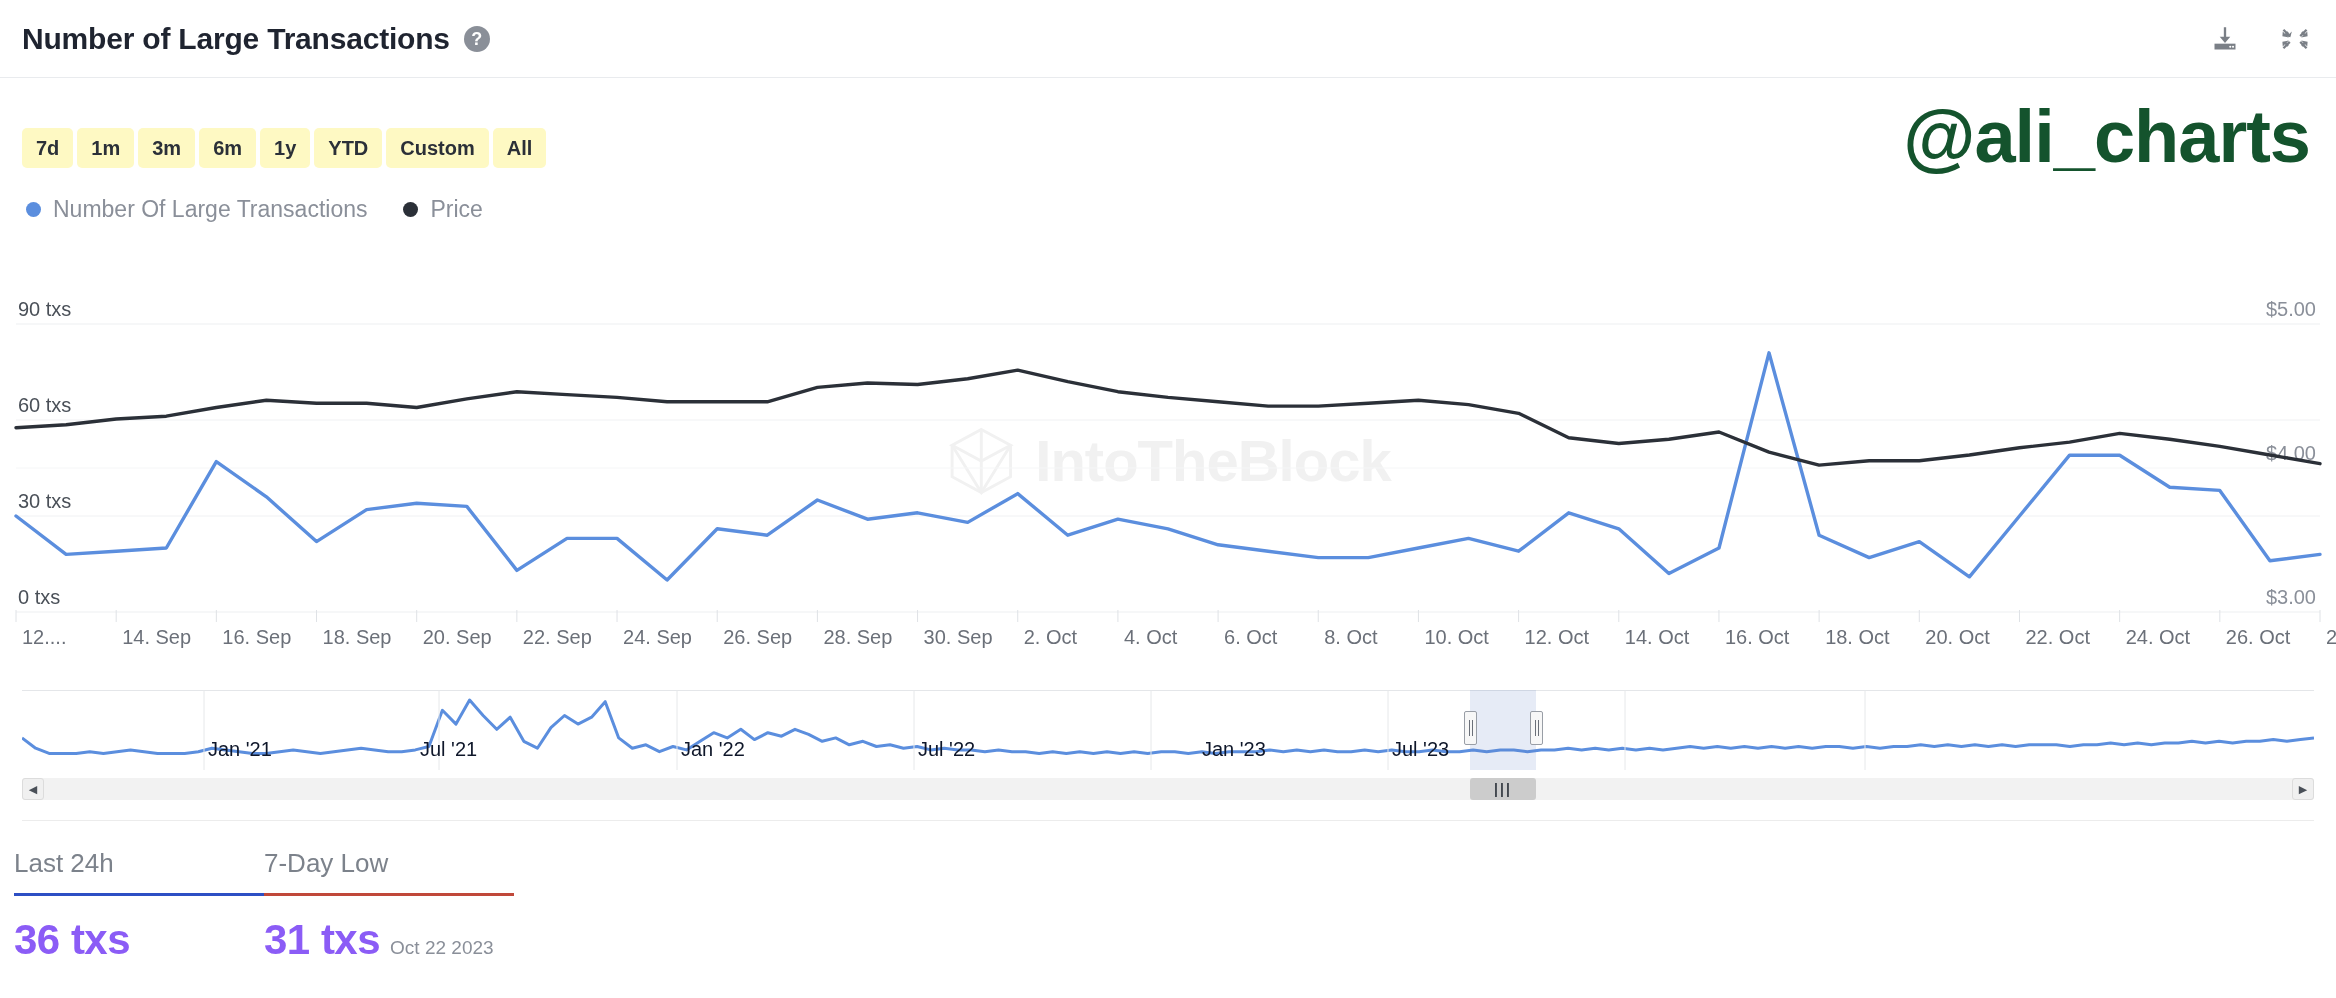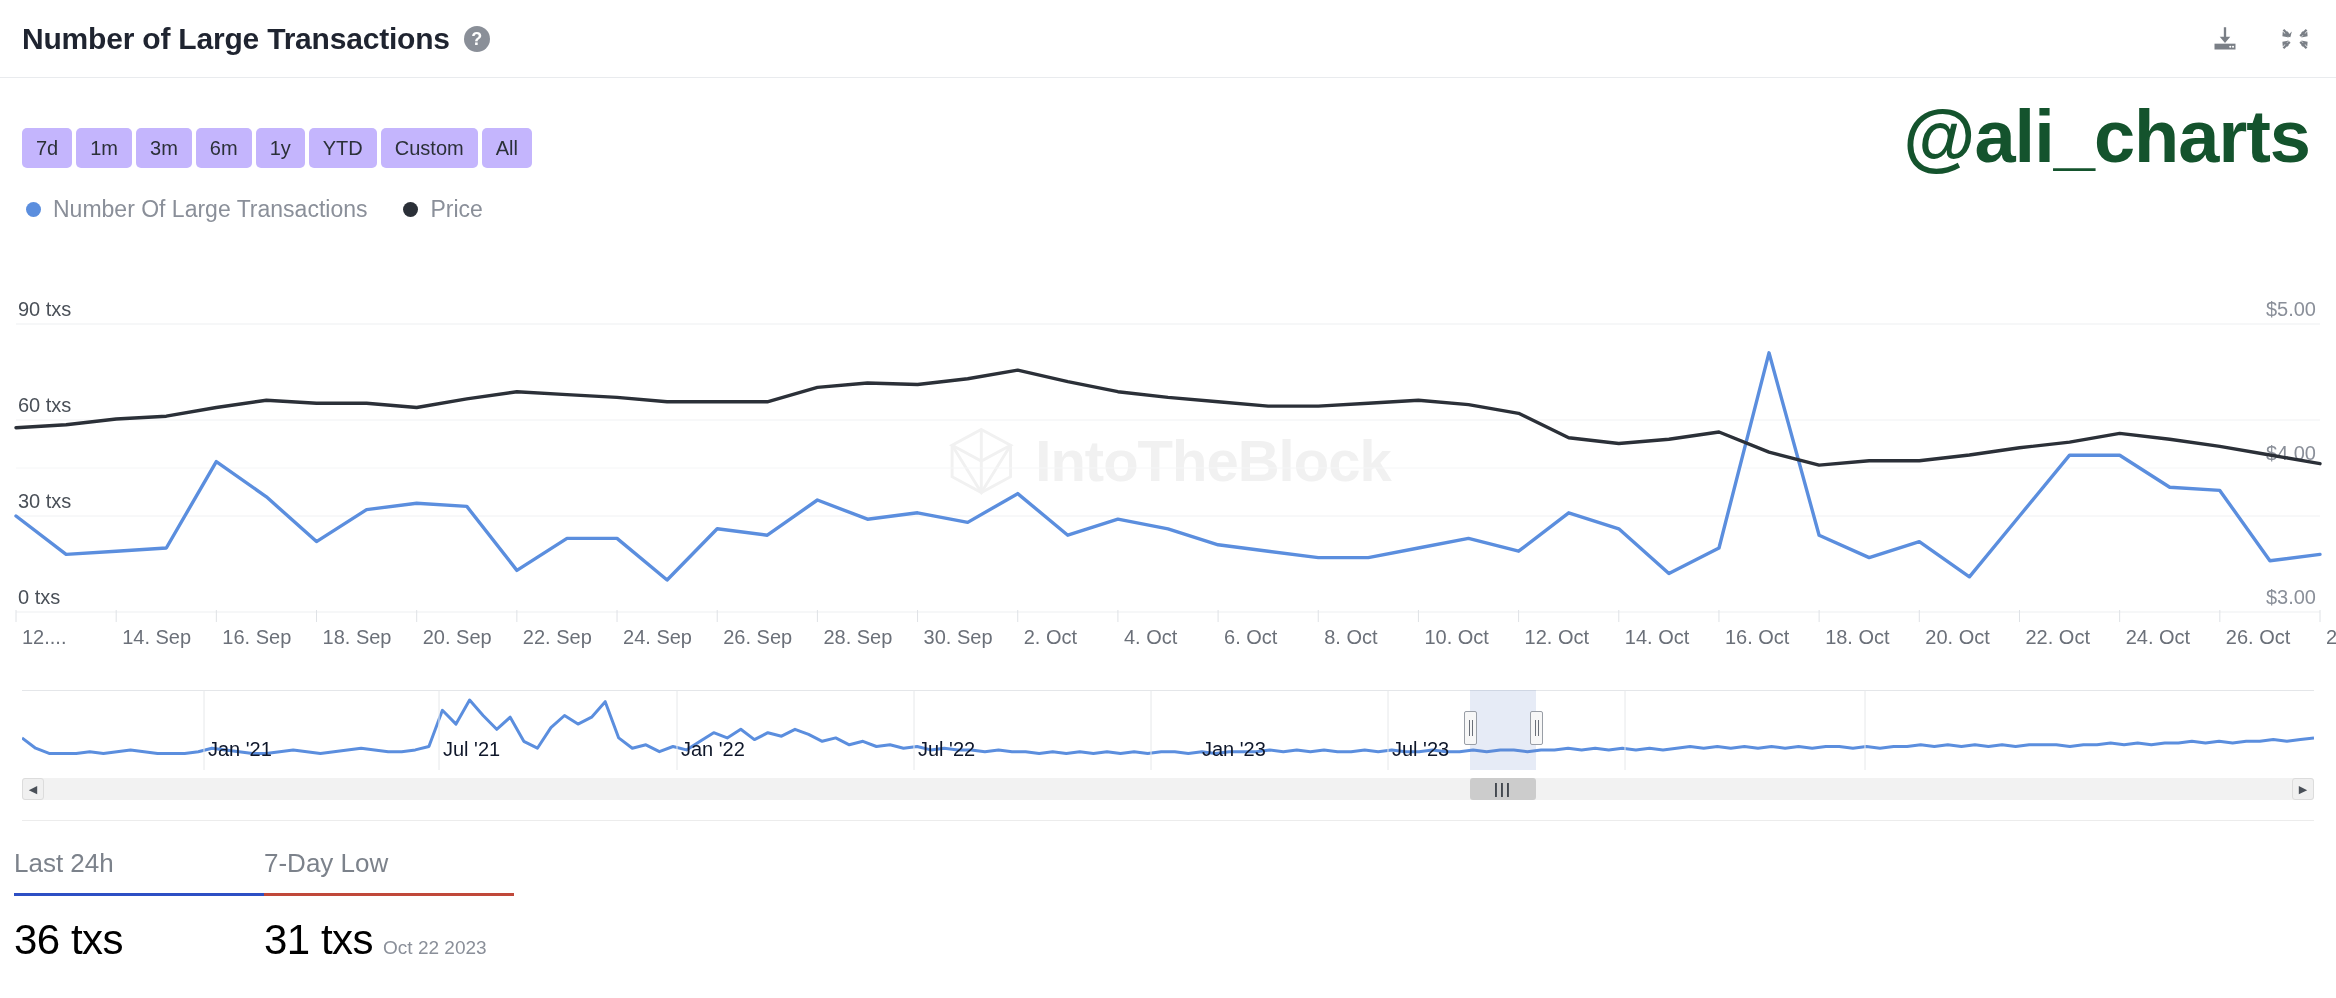--- a/index.html
+++ b/index.html
@@ -57,28 +57,29 @@
   .hdr-btn svg { display: block; }
 
   
   .ranges {
     position: absolute; left: 22px; top: 128px;
     display: flex; gap: 4px;
   }
   .range-btn {
     height: 40px;
     padding: 0 14px;
-    background: #c4b5fd;
+    background: #fef9c3;
     border: none; border-radius: 5px;
     font-family: "Liberation Sans", sans-serif;
     font-size: 20px;
     color: #2b3038;
     display: flex; align-items: center; justify-content: center;
     cursor: pointer;
     white-space: nowrap;
+    font-weight: bold;
   }
 
   
   .ali-watermark {
     position: absolute;
     right: 26px; top: 100px;
     font-size: 74px;
     font-weight: 700;
     color: #14532d;
     letter-spacing: -1px;
@@ -234,22 +235,22 @@
   }
   .stat-rule {
     width: 100%; height: 3px;
     margin-bottom: 20px;
   }
   .stat-value-row {
     display: flex; align-items: baseline; gap: 10px;
   }
   .stat-value {
     font-size: 42px;
-    font-weight: 400;
-    color: #000000;
+    font-weight: 700;
+    color: #8b5cf6;
     letter-spacing: -0.5px;
     white-space: nowrap;
   }
   .stat-date {
     font-size: 19px;
     color: #8a8f99;
     white-space: nowrap;
   }
   .footer-divider {
     position: absolute; left: 22px; top: 820px;
@@ -407,21 +408,21 @@
         <line x1="417" x2="417" y1="0" y2="80" stroke="#e6e8ea" stroke-width="1"></line>
         <line x1="655" x2="655" y1="0" y2="80" stroke="#e6e8ea" stroke-width="1"></line>
         <line x1="892" x2="892" y1="0" y2="80" stroke="#e6e8ea" stroke-width="1"></line>
         <line x1="1129" x2="1129" y1="0" y2="80" stroke="#e6e8ea" stroke-width="1"></line>
         <line x1="1366" x2="1366" y1="0" y2="80" stroke="#e6e8ea" stroke-width="1"></line>
         <line x1="1603" x2="1603" y1="0" y2="80" stroke="#e6e8ea" stroke-width="1"></line>
         <line x1="1843" x2="1843" y1="0" y2="80" stroke="#e6e8ea" stroke-width="1"></line>
       </svg>
     <div id="nav-labels">
         <div class="nav-label" style="left: 186px;">Jan '21</div>
-        <div class="nav-label" style="left: 421px;">Jul '21</div>
+        <div class="nav-label" style="left: 398px;">Jul '21</div>
         <div class="nav-label" style="left: 659px;">Jan '22</div>
         <div class="nav-label" style="left: 896px;">Jul '22</div>
         <div class="nav-label" style="left: 1133px; margin-left: 47px;">Jan '23</div>
         <div class="nav-label" style="left: 1370px;">Jul '23</div>
       </div>
     <div class="nav-selection" id="nav-sel" style="left: 1448px; width: 66px;"></div>
     <div class="nav-handle" id="nav-h-left" style="left: 1442px;">
         <i></i>
         <i></i>
       </div>

